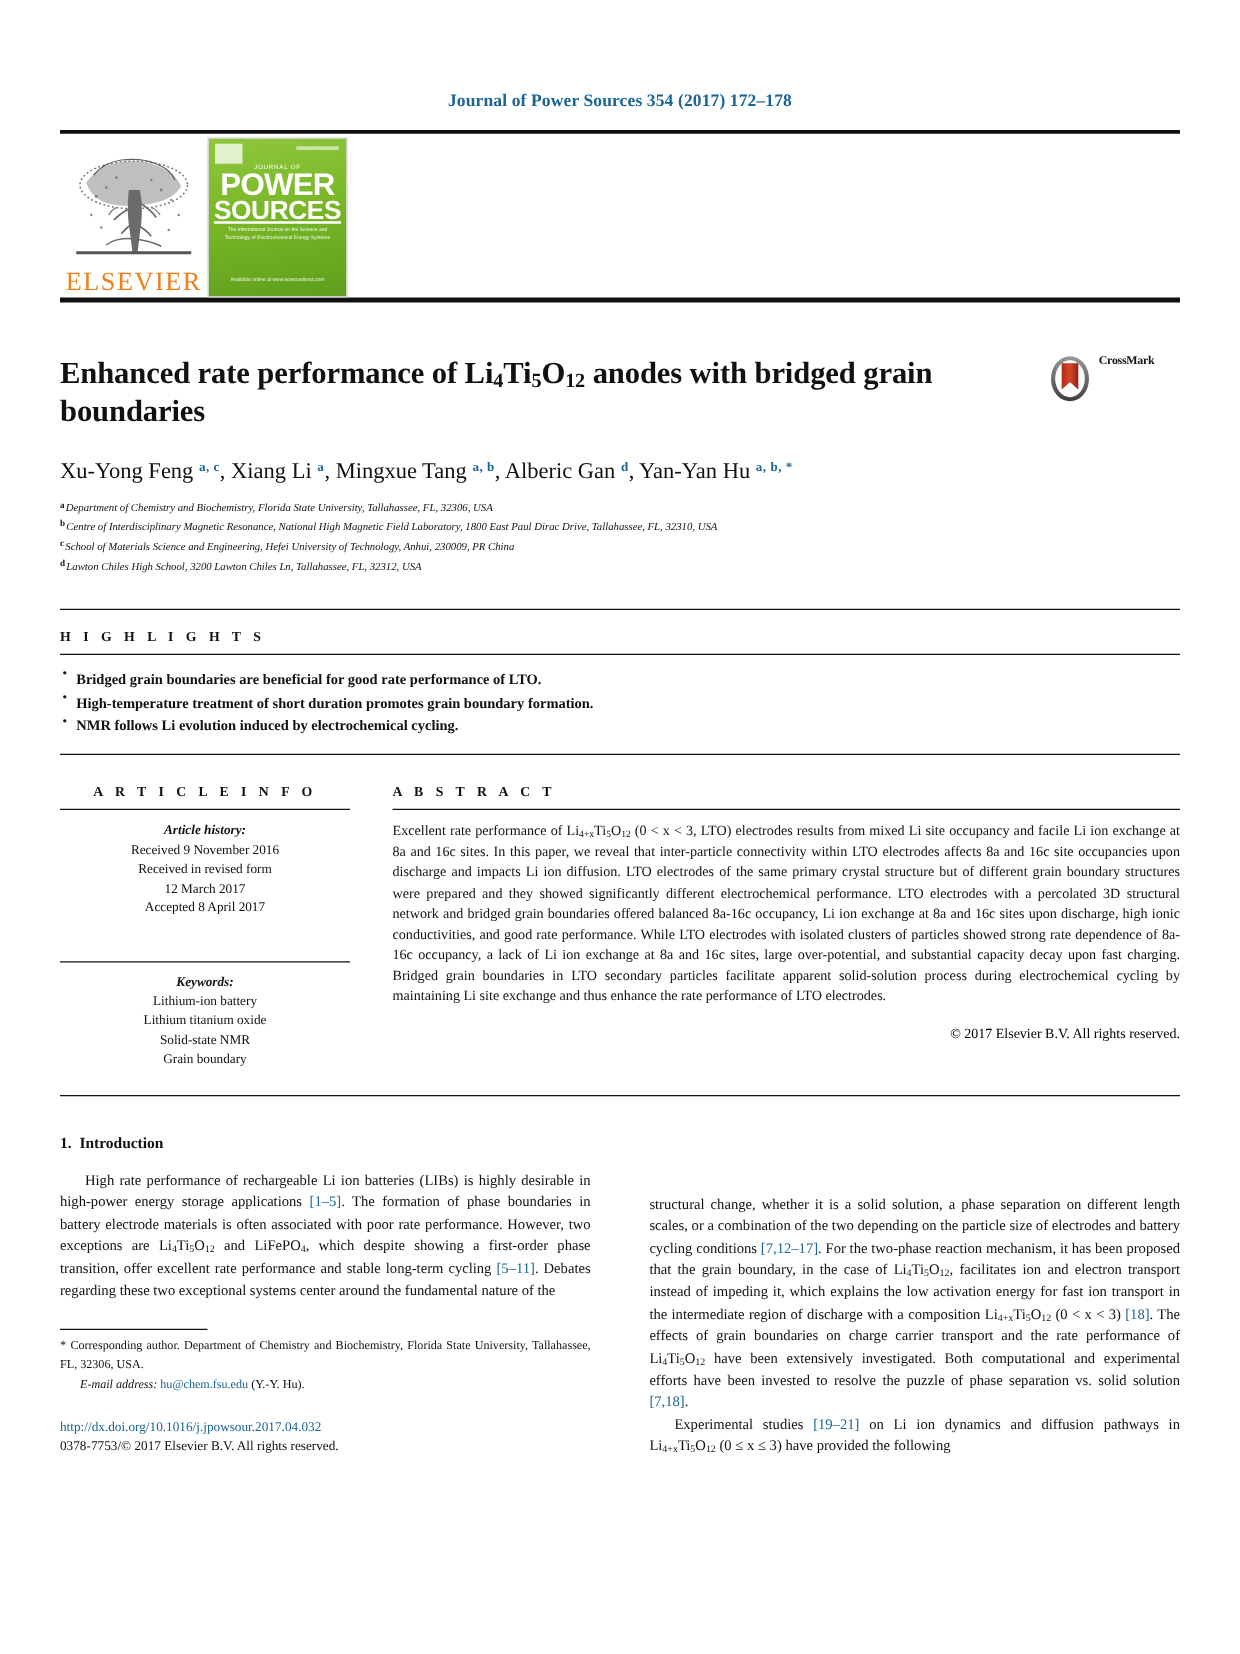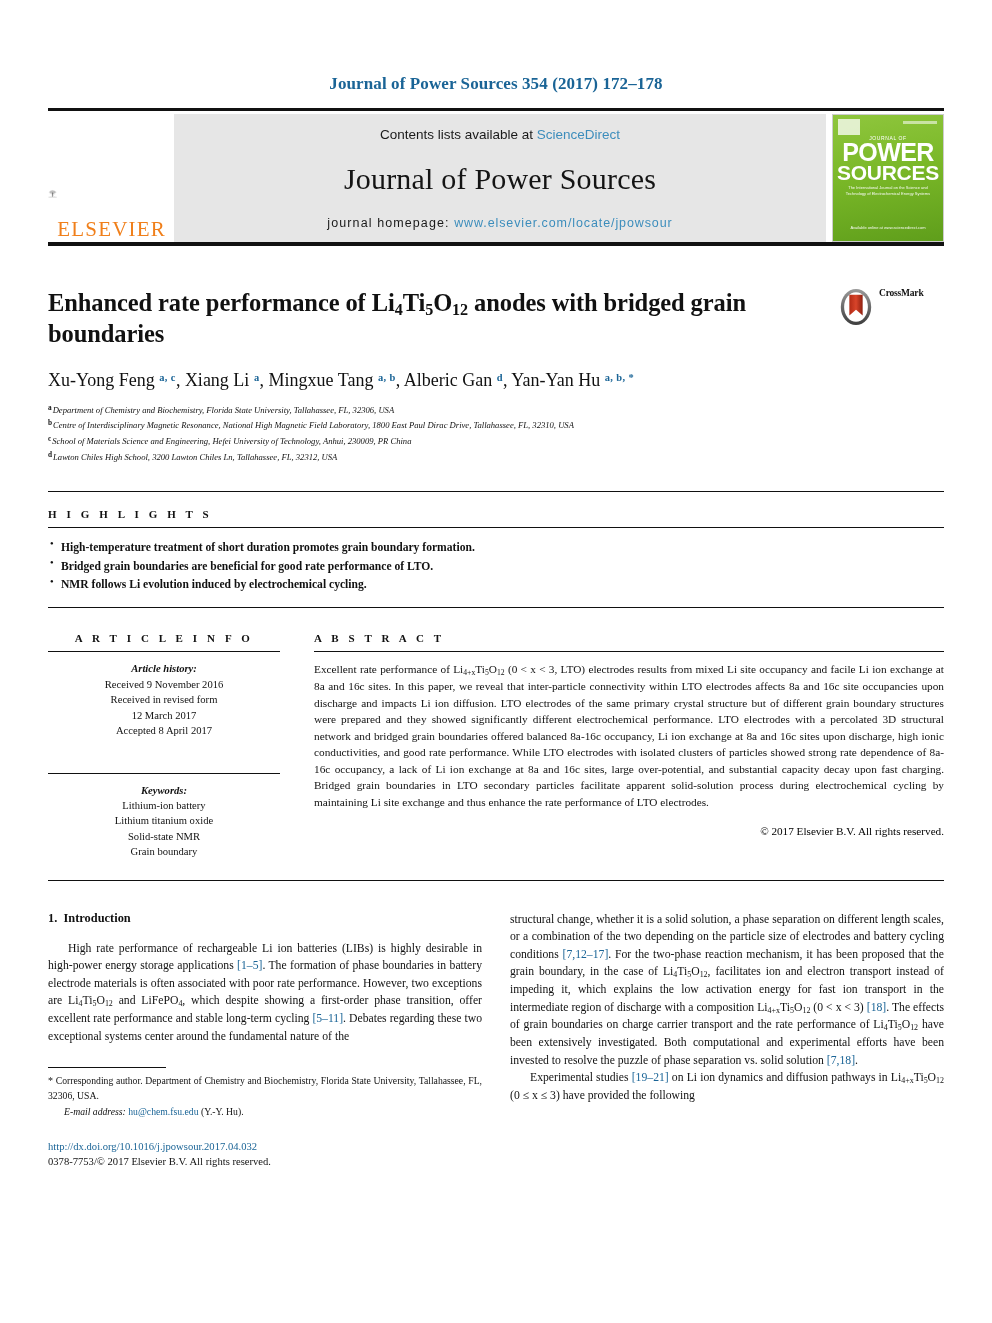--- a/index.html
+++ b/index.html
@@ -19,21 +19,21 @@
     position: relative;
     width: 992px;
     height: 1323px;
     padding: 0;
     box-sizing: border-box;
   }
 
   
   .running-head {
     text-align: center;
-    font-size: 17px;
+    font-size: 14px;
     font-weight: bold;
     color: #1a6496;
     padding-top: 74px;
     letter-spacing: .1px;
   }
 
   
   .masthead-wrap {
     margin: 14px 48px 0 48px;
     position: relative;
@@ -50,22 +50,22 @@
   .masthead {
     display: flex;
     align-items: stretch;
     height: 128px;
     margin-top: 3px;
   }
   .elsevier-logo {
     width: 118px;
     flex: 0 0 118px;
     display: flex;
-    flex-direction: row;
-    align-items: flex-end;
+    flex-direction: column;
+    align-items: center;
     justify-content: flex-end;
     padding-bottom: 2px;
     box-sizing: border-box;
   }
   .elsevier-tree {
     width: 104px;
     height: 92px;
     display: block;
   }
   .elsevier-word {
@@ -155,20 +155,21 @@
   .cover-sources {
     position: absolute;
     top: 48px; left: 0; right: 0;
     text-align: center;
     font-family: "Liberation Sans", sans-serif;
     font-weight: bold;
     font-size: 21px;
     color: #ffffff;
     line-height: .94;
     letter-spacing: -.3px;
+    text-decoration: underline;
   }
   .cover-sub {
     position: absolute;
     top: 70px; left: 8px; right: 8px;
     text-align: center;
     font-family: "Liberation Sans", sans-serif;
     font-size: 4px;
     color: rgba(255,255,255,.95);
     line-height: 1.5;
   }
@@ -328,21 +329,22 @@
   }
 
   
   .body-rule {
     border-top: 1.4px solid #111;
     margin: 20px 48px 0 48px;
   }
   .body-cols {
     margin: 30px 48px 0 48px;
     display: flex;
-    gap: 28px;
+    gap: 47px;
+    align-items: flex-end;
   }
   .bcol { flex: 1 1 0; }
   .sec-title {
     font-size: 12.4px;
     font-weight: bold;
     margin: 0 0 14px 0;
     color: #111;
   }
   .para {
     font-size: 11.7px;
@@ -425,31 +427,20 @@
                 <circle cx="88" cy="50" r="1"></circle>
               <circle cx="26" cy="60" r="1"></circle>
                 <circle cx="80" cy="62" r="1"></circle>
             </g>
             <path d="M38 44 q-4 2-6 6 M66 44 q5 2 7 6" stroke="#777" stroke-width="1" fill="none"></path>
           </g>
         </svg>
         <div class="elsevier-word">ELSEVIER</div>
       </div>
 
-      <div class="masthead-center">
-        <div class="contents-line">
-          <span>Contents lists available at</span>
-          <span class="sd">ScienceDirect</span>
-        </div>
-        <div class="journal-name">Journal of Power Sources</div>
-        <div class="homepage-line">
-          <span>journal homepage:</span>
-          <span class="url">www.elsevier.com/locate/jpowsour</span>
-        </div>
-      </div>
 
       <div class="cover-thumb">
         <div class="cover-els"></div>
         <div class="cover-toptext"></div>
         <div class="cover-jof">JOURNAL OF</div>
         <div class="cover-power">
           <span>POWER</span>
         </div>
         <div class="cover-sources">SOURCES</div>
         <div class="cover-sub">The International Journal on the Science and Technology of Electrochemical Energy Systems</div>
@@ -500,22 +491,22 @@
     <div><sup>b</sup><span>Centre of Interdisciplinary Magnetic Resonance, National High Magnetic Field Laboratory, 1800 East Paul Dirac Drive, Tallahassee, FL, 32310, USA</span></div>
     <div><sup>c</sup><span>School of Materials Science and Engineering, Hefei University of Technology, Anhui, 230009, PR China</span></div>
     <div><sup>d</sup><span>Lawton Chiles High School, 3200 Lawton Chiles Ln, Tallahassee, FL, 32312, USA</span></div>
   </div>
 
   <div class="highlights-wrap">
     <div class="hr-med"></div>
     <div class="section-head" style="margin-top:16px;">H I G H L I G H T S</div>
     <div class="highlights-rule-top"></div>
     <ul class="highlights-list">
+      <li>Bridged grain boundaries are beneficial for good rate performance of LTO.</li>
       <li>High-temperature treatment of short duration promotes grain boundary formation.</li>
-      <li>Bridged grain boundaries are beneficial for good rate performance of LTO.</li>
       <li>NMR follows Li evolution induced by electrochemical cycling.</li>
     </ul>
     <div class="hr-med"></div>
   </div>
 
   <div class="info-abstract">
     <div class="col-info">
       <div class="section-head">A R T I C L E   I N F O</div>
       <div class="col-rule"></div>
       <div class="info-body">

